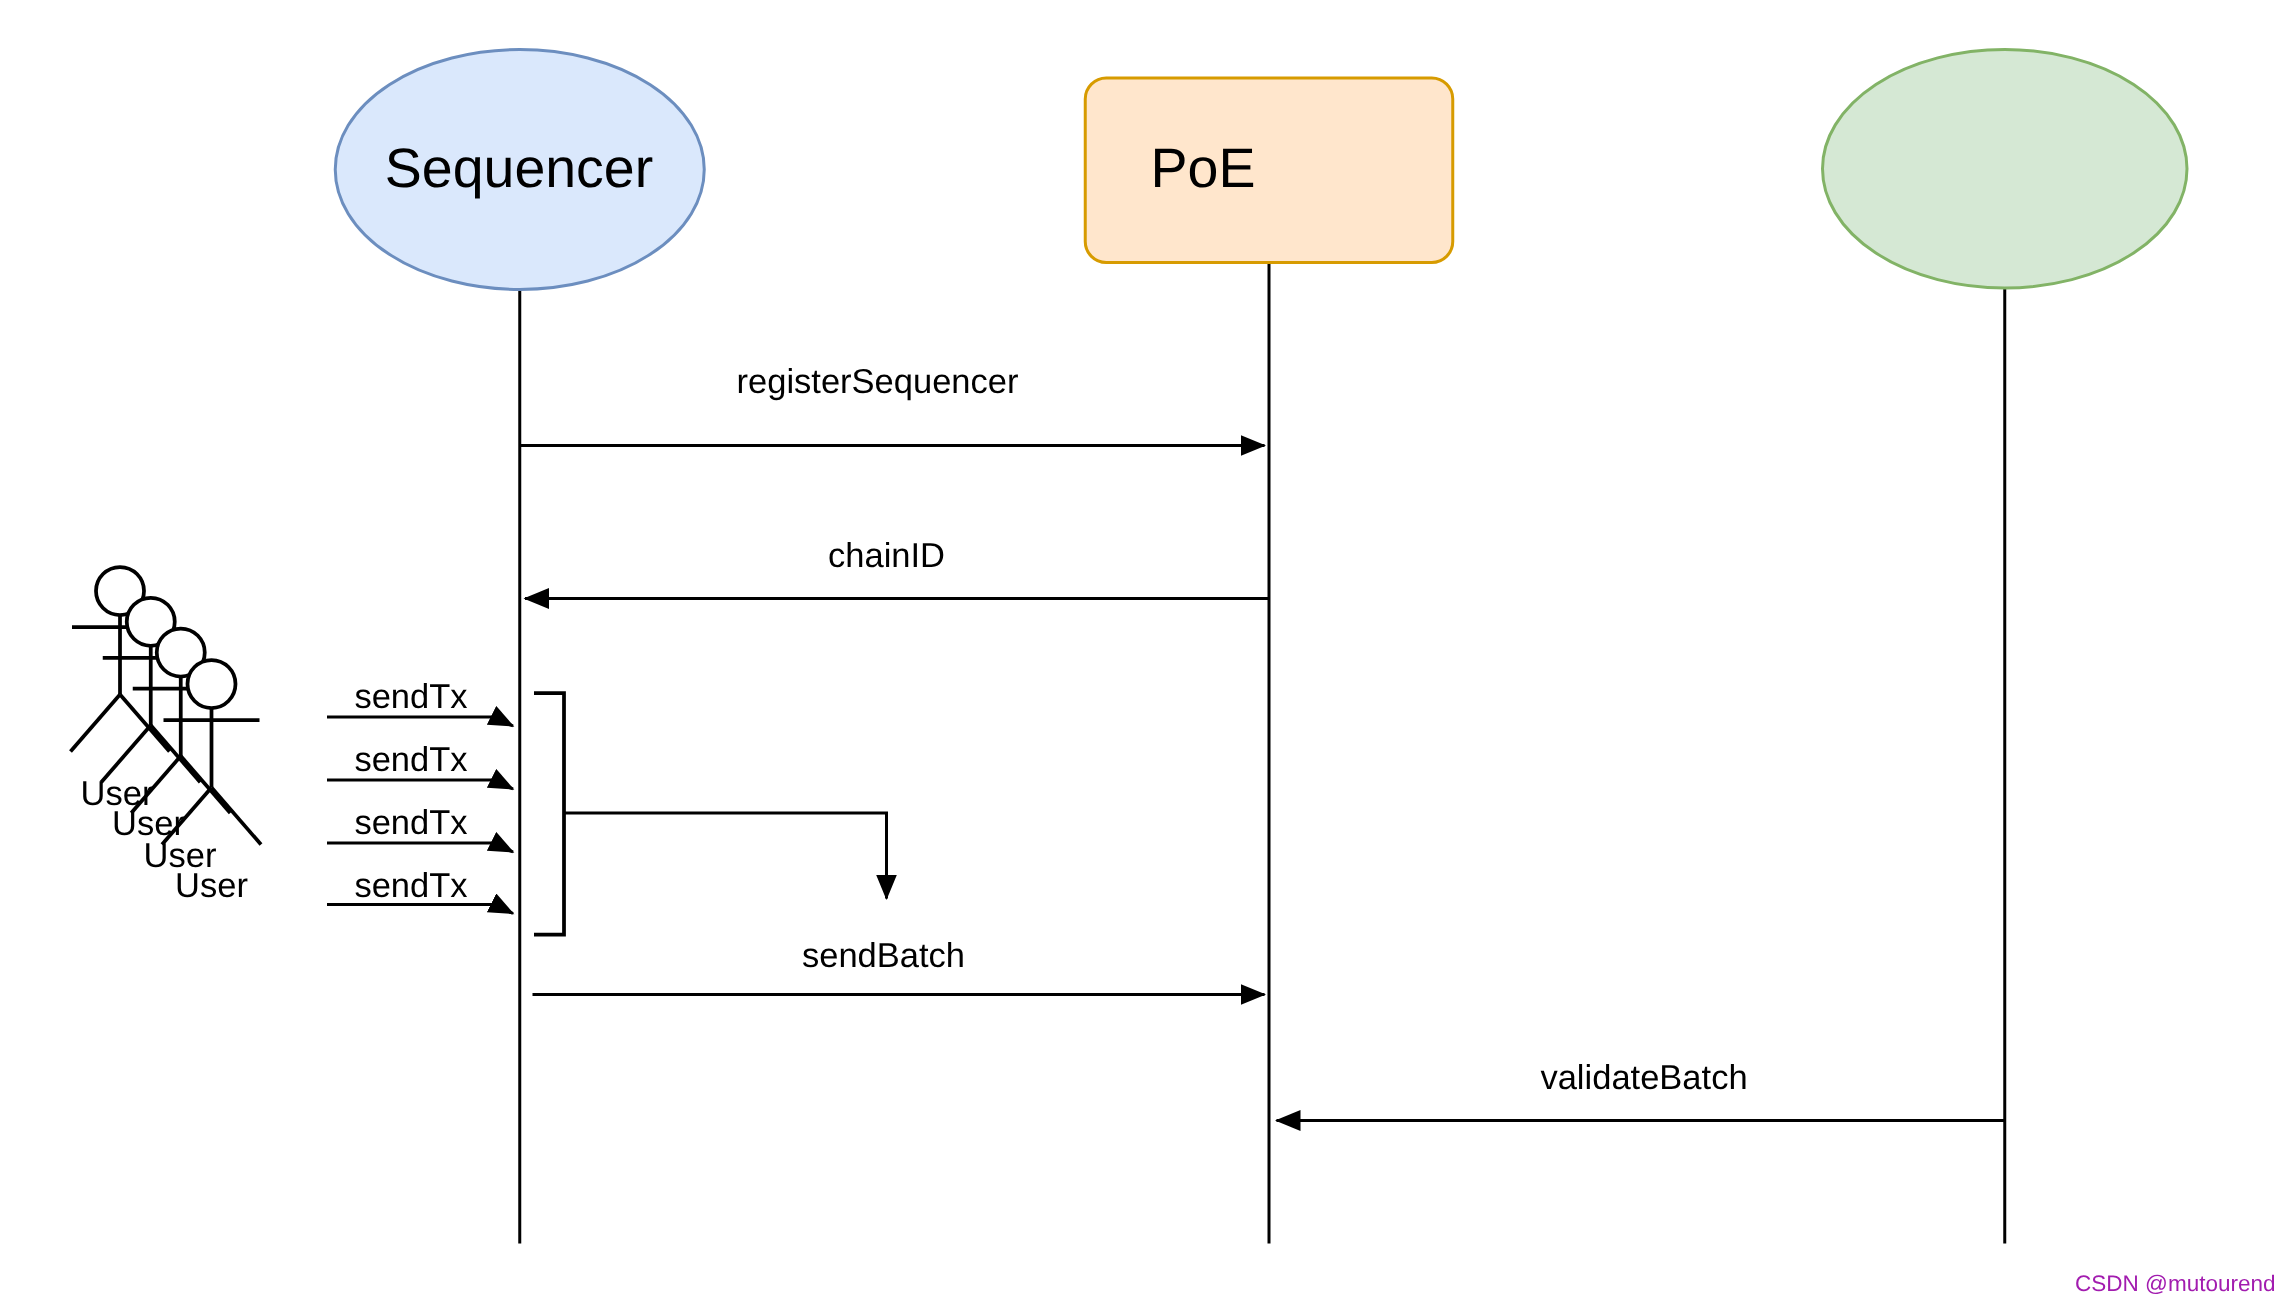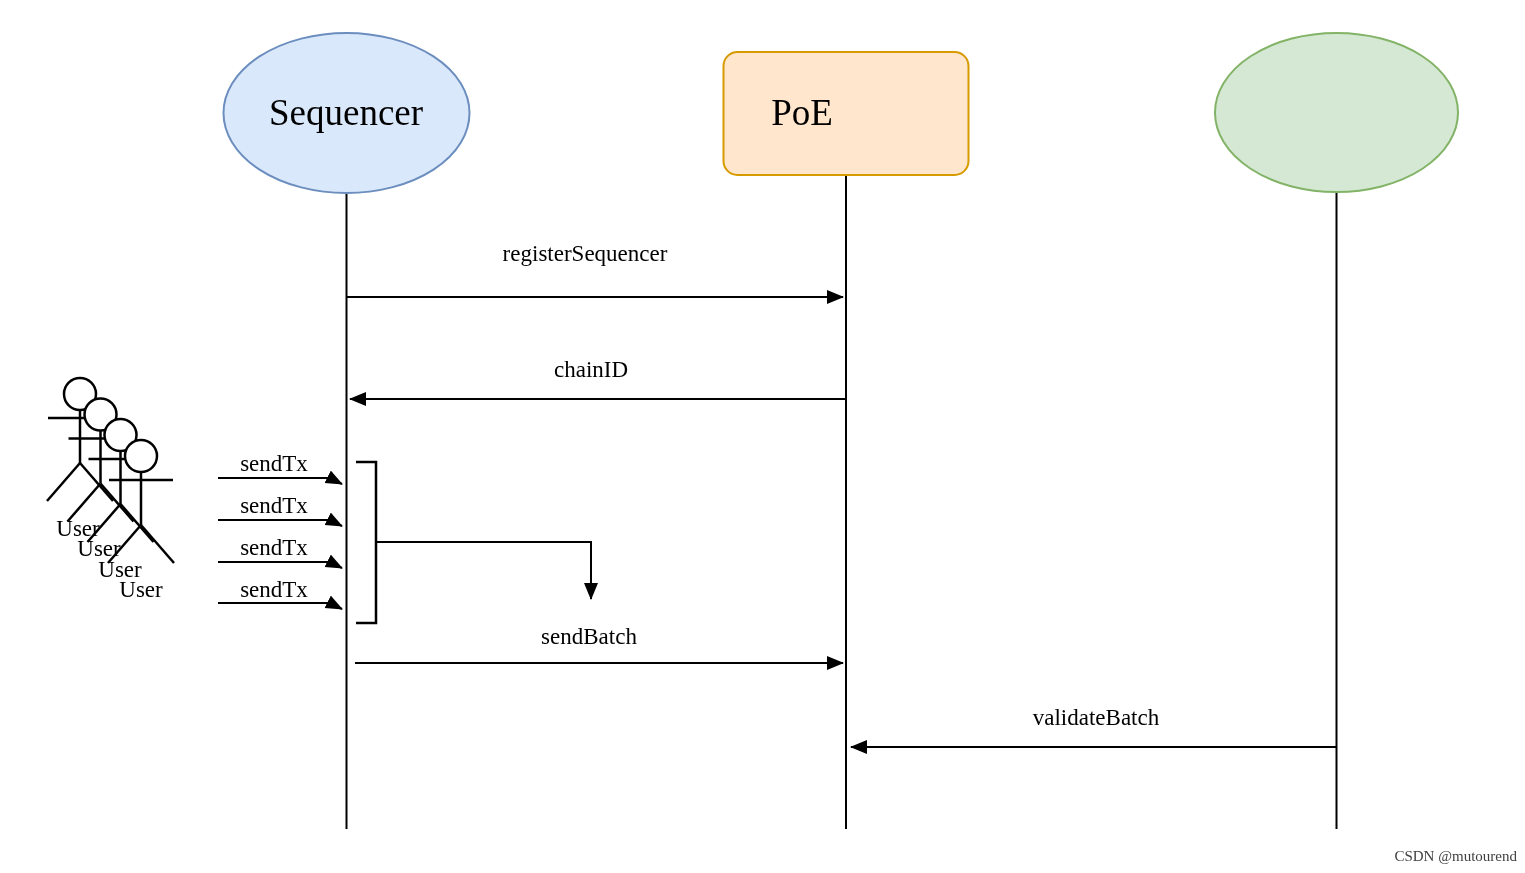--- a/index.html
+++ b/index.html
@@ -1,39 +1,39 @@
 <!DOCTYPE html>
 <html><head>
 <meta charset="utf-8">
 <style>
   html,body{margin:0;padding:0;background:#fff;}
   .canvas{
     position:relative;
     width:1525px;height:873px;
     background:#ffffff;
-    font-family:Liberation Serif, serif;
+    font-family:Liberation Sans, sans-serif;
     overflow:hidden;
   }
   .canvas svg{position:absolute;left:0;top:0;}
   .lbl{
     position:absolute;
     transform:translate(-50%,-50%);
     white-space:nowrap;
     color:#000;
     line-height:1.15;
     text-align:center;
   }
   .node-lbl{font-size:37px;}
   .msg-lbl{font-size:23px;}
   .user-lbl{font-size:23px;}
   .watermark{
     position:absolute;
     transform:translate(-100%,-50%);
     font-size:15px;
-    color:#404040;
+    color:#a21caf;
     white-space:nowrap;
   }
 </style>
 </head>
 <body>
 
 <div class="canvas">
 
   <svg width="1525" height="873" viewBox="0 0 1525 873">
     <defs>

